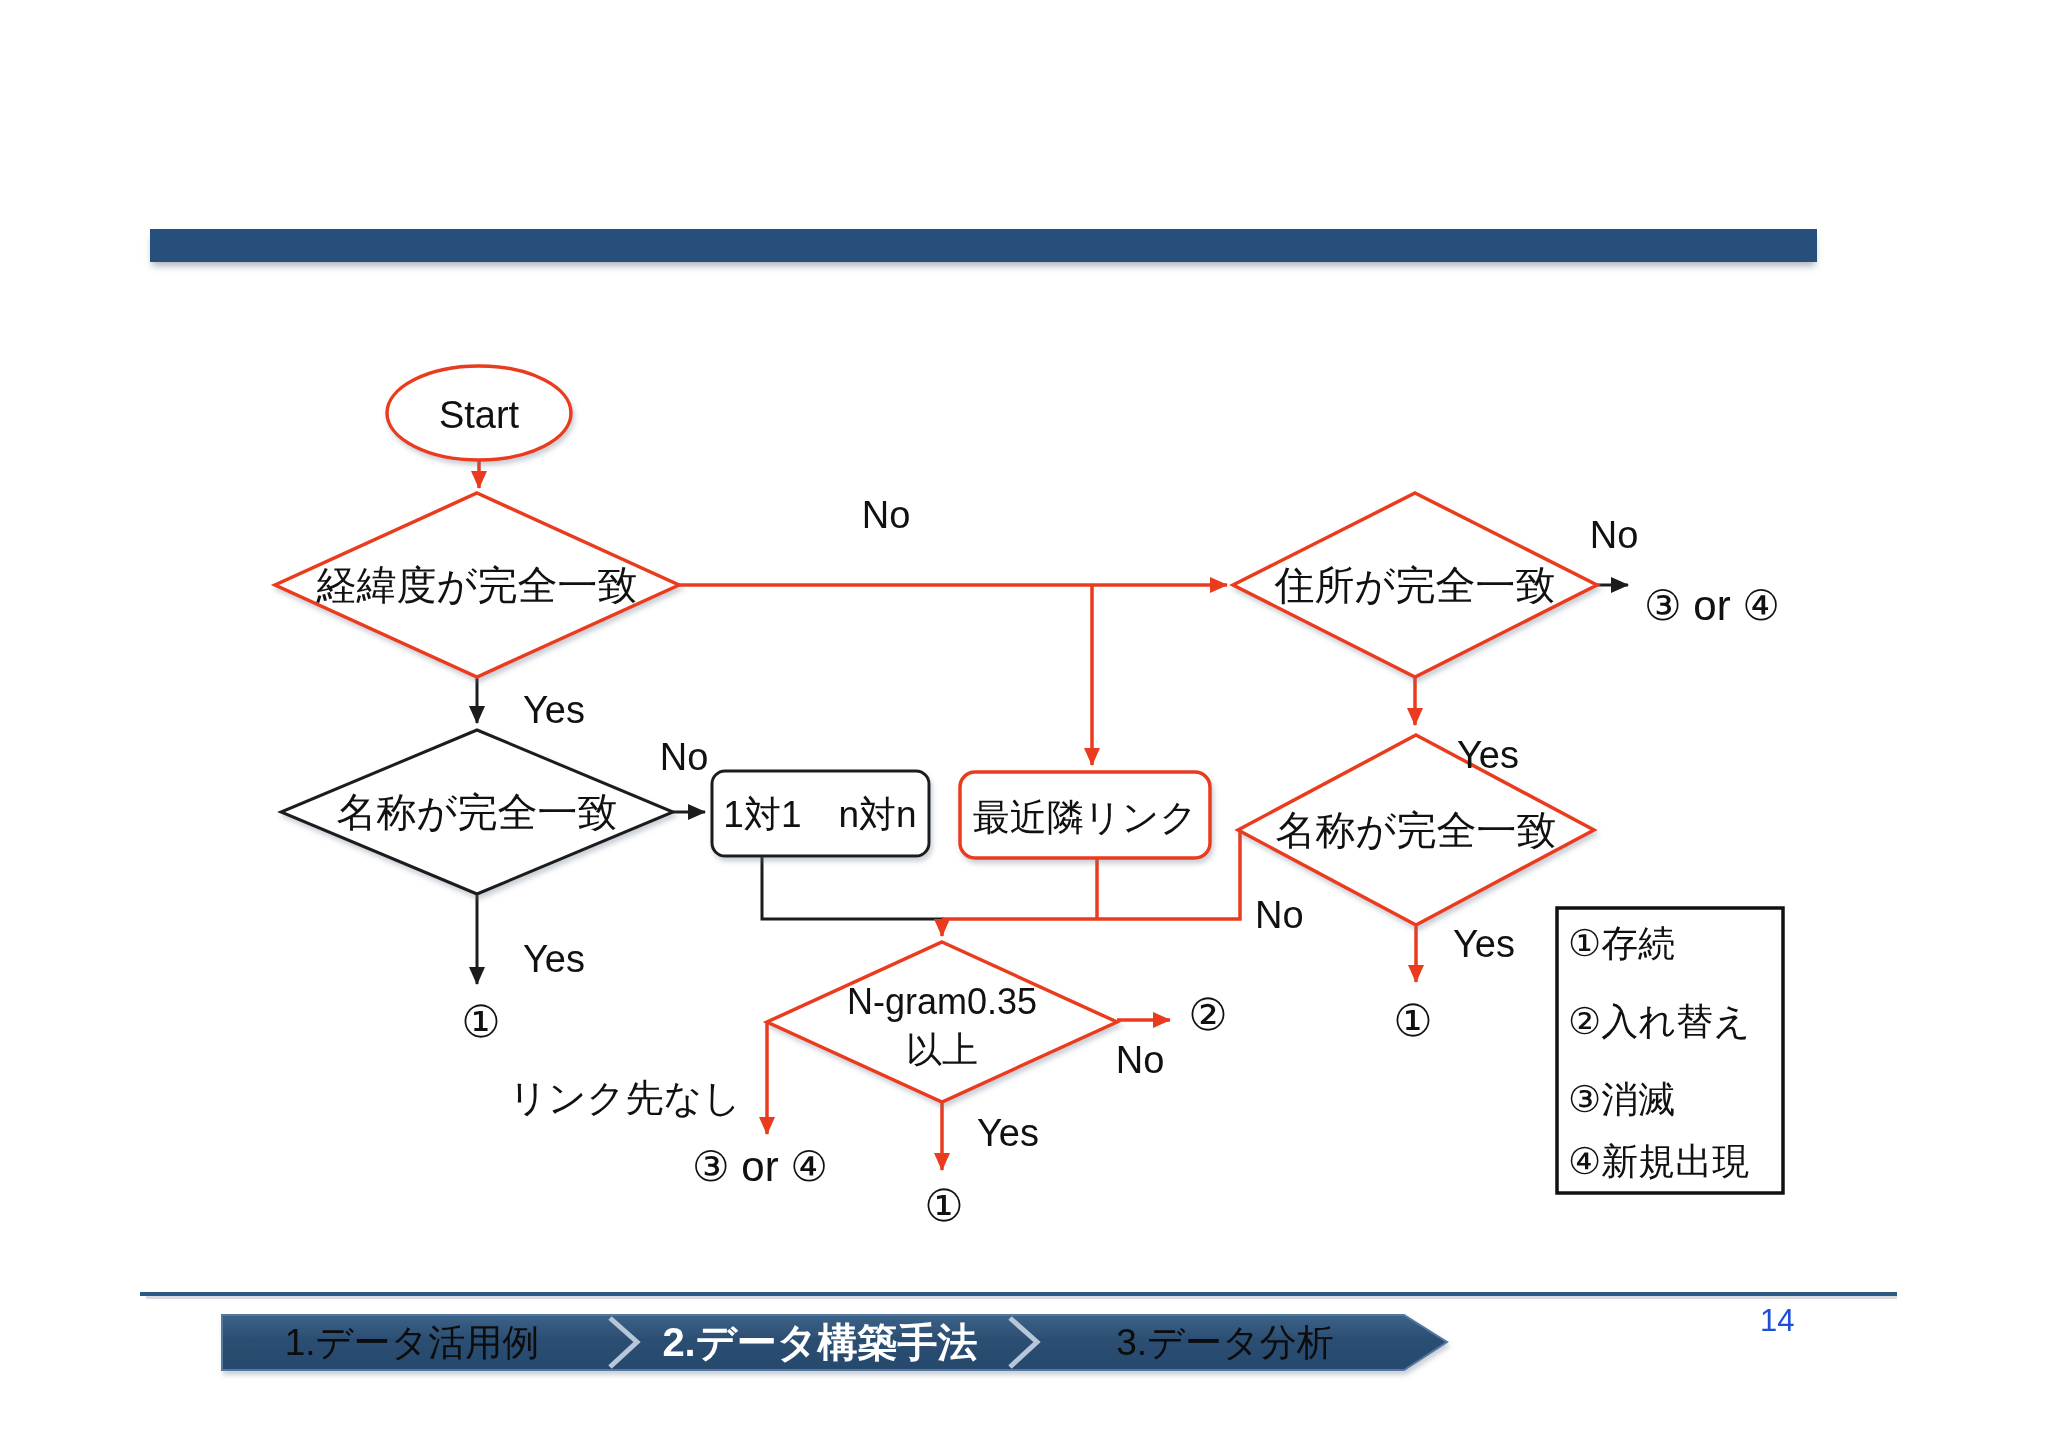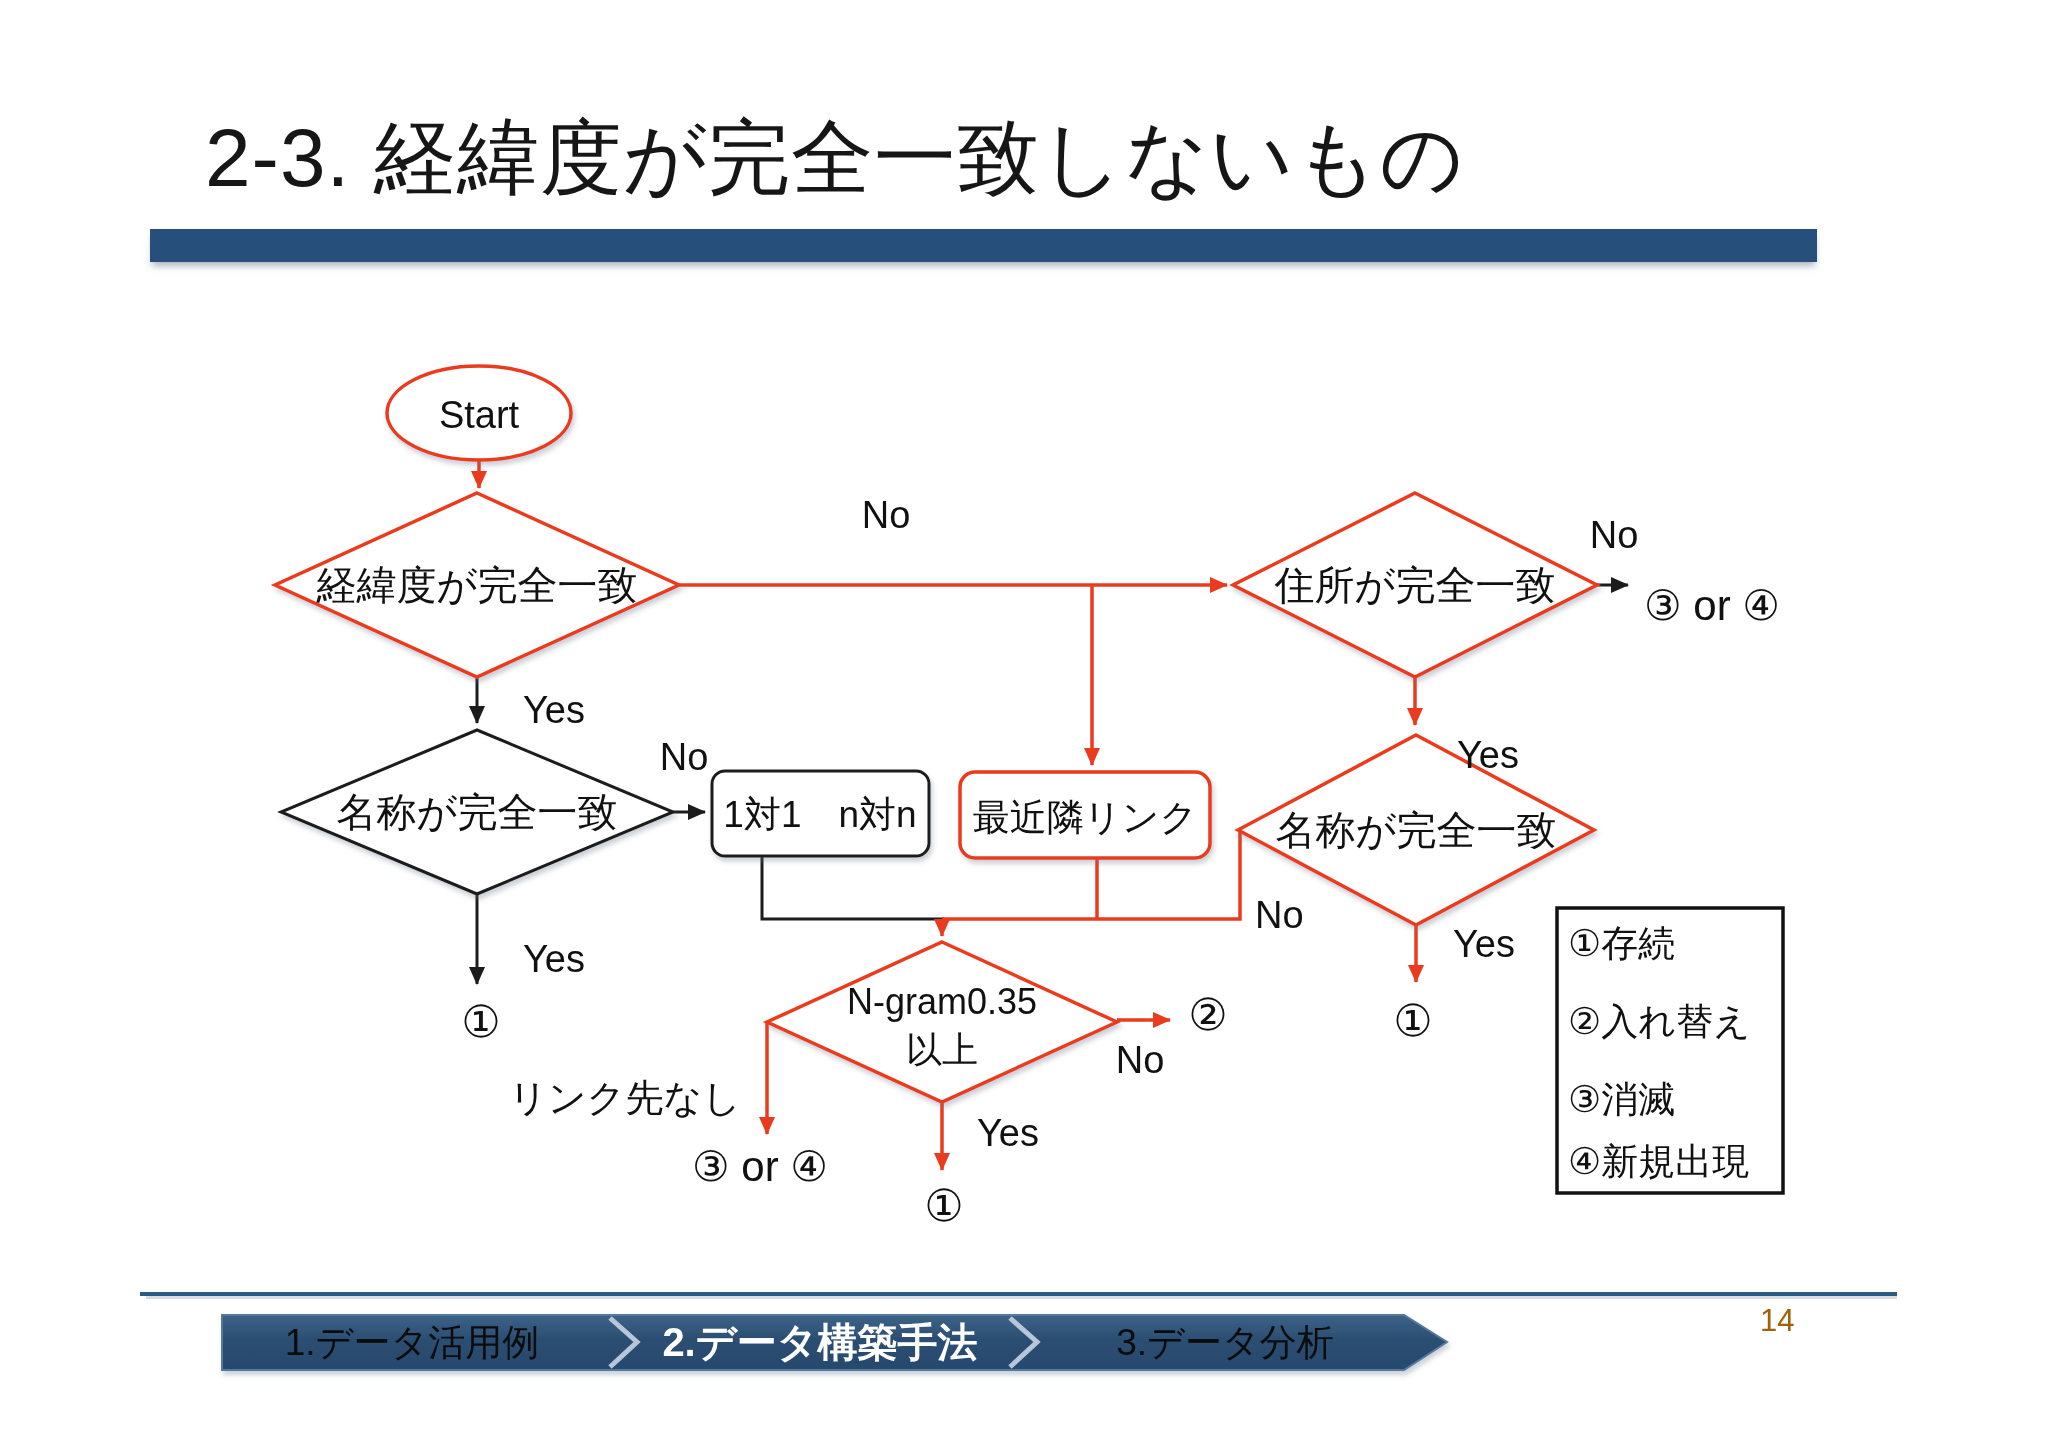--- a/index.html
+++ b/index.html
@@ -19,21 +19,21 @@
   .footer-rule{
     position:absolute; left:140px; top:1292px; width:1757px; height:4px;
     background:#2b5a85;
   }
   .footer-rule-shadow{
     position:absolute; left:146px; top:1296px; width:1751px; height:3px;
     background:#d9dce1;
   }
   .page-number{
     position:absolute; left:1760px; top:1303px;
-    font-size:31px; color:#a16207;
+    font-size:31px; color:#1d4ed8;
   }
   svg.flow{position:absolute; left:0; top:0;}
   svg text{font-family:"Liberation Sans","DejaVu Sans",sans-serif; fill:#111;}
   .node-label{font-size:40px; text-anchor:middle;}
   .box-label{font-size:37px; text-anchor:middle;}
   .edge-label{font-size:38px; text-anchor:middle;}
   .outcome{font-size:44px; text-anchor:middle;}
   .outcome-sm{font-size:42px; text-anchor:middle;}
   .ngram-label{font-size:36px; text-anchor:middle;}
   .legend-item{font-size:37px; text-anchor:start;}
@@ -42,21 +42,20 @@
   .red-line{stroke:#ea3b1e; stroke-width:3.5; fill:none;}
   .black-line{stroke:#1c1c1c; stroke-width:3; fill:none;}
   .red-shape{stroke:#ea3b1e; stroke-width:3.5; fill:#ffffff;}
   .black-shape{stroke:#1c1c1c; stroke-width:3; fill:#ffffff;}
 </style>
 </head>
 <body>
 
 <div class="slide">
 
-  <div class="slide-title">2-3. 経緯度が完全一致しないもの</div>
   <div class="title-bar"></div>
 
   <svg class="flow" width="2048" height="1447" viewBox="0 0 2048 1447">
     <defs>
       <marker id="arrow-red" markerUnits="userSpaceOnUse" markerWidth="20" markerHeight="18" refX="17" refY="8" orient="auto">
         <path d="M0 0 L18 8 L0 16 Z" fill="#ea3b1e"></path>
       </marker>
       <marker id="arrow-black" markerUnits="userSpaceOnUse" markerWidth="20" markerHeight="18" refX="17" refY="8" orient="auto">
         <path d="M0 0 L18 8 L0 16 Z" fill="#1c1c1c"></path>
       </marker>

